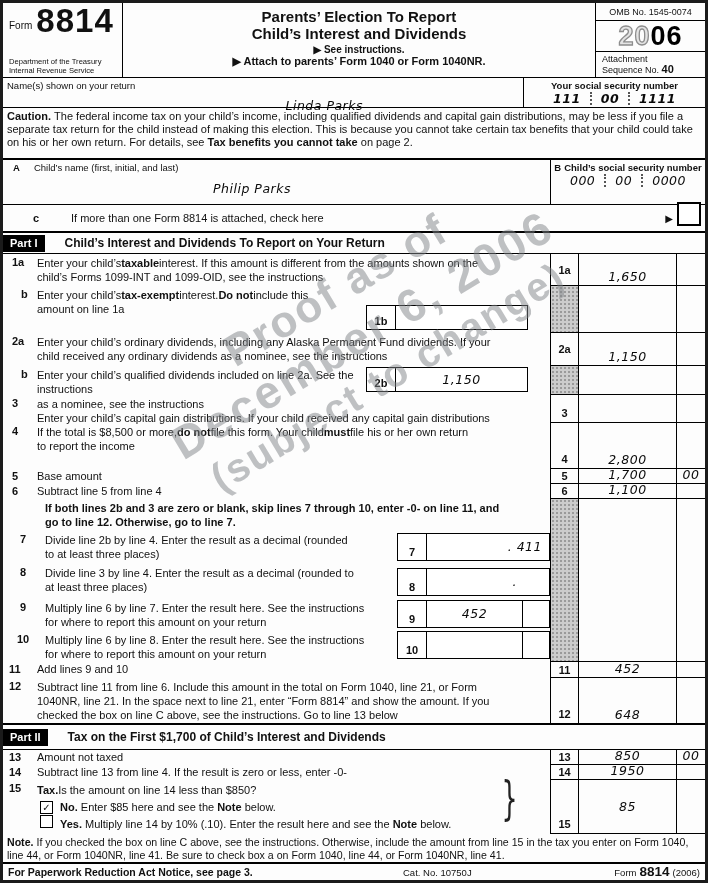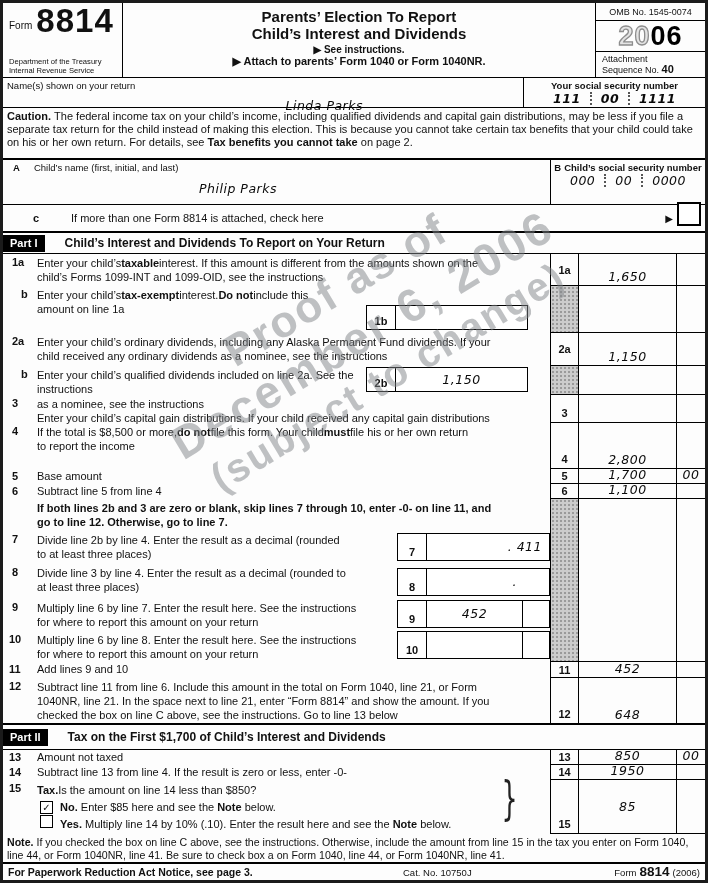--- a/index.html
+++ b/index.html
@@ -36,21 +36,21 @@
   .ssnsep { width:0; height:13px; border-left:2px dotted #555; }
   .hand { font-family:"DejaVu Sans", sans-serif; font-style:italic; font-size:12.5px; letter-spacing:0.5px; color:#0a0a0a; }
 
   
   .caution { height:52px; border-bottom:2px solid #000; font-size:11px; line-height:12.9px; padding:2px 4px 0 4px; }
 
   
   .abrow { height:45px; display:flex; border-bottom:1px solid #000; }
   .ab-left { flex:1; position:relative; font-size:9.5px; padding:2px 0 0 4px; }
   .ab-left .a { font-weight:bold; padding-right:14px; padding-left:6px; }
-  .ab-val { position:absolute; top:21px; left:110px; width:250px; text-align:center; }
+  .ab-val { position:absolute; top:21px; left:124px; width:250px; text-align:center; }
   .ab-right { width:155px; border-left:1px solid #000; font-size:9.5px; text-align:center; padding-top:2px; }
   .ab-right .b { font-weight:bold; padding-right:3px; }
   .ab-right .blab { font-weight:bold; }
 
   
   .crow { height:26px; display:flex; align-items:center; font-size:11px; padding:0 4px 0 30px; position:relative; }
   .crow .cnum { font-weight:bold; width:38px; }
   .arrow { font-size:10px; padding:0 4px; }
   .bigcheck { width:24px; height:24px; border:2px solid #000; background:#fff; position:relative; top:-4px; }
 
@@ -88,21 +88,21 @@
   .b1 { right:22px; width:162px; height:25px; }
   .b2 { right:0px; width:153px; height:28px; }
 
   
   .group { display:flex; }
   .gleft { flex:1; }
   .gright { width:155px; display:flex; }
   .gright .c1 { width:28px; border-left:1px solid #000; border-bottom:1px solid #000; }
   .gright .c2 { width:98px; border-left:1px solid #000; border-bottom:1px solid #000; }
   .gright .c3 { width:29px; border-left:1px solid #000; border-bottom:1px solid #000; }
-  .grow { display:flex; }
+  .grow { display:flex;padding-left:8px; }
 
   
   .cb { display:inline-block; width:13px; height:13px; border:1.5px solid #000; font-size:10px; line-height:11px; text-align:center; vertical-align:-2px; margin:0 7px 0 3px; background:#fff; }
   .brace { position:absolute; right:26px; top:10px; font-size:46px; font-weight:normal; transform:scaleX(0.55); color:#222; font-family:"DejaVu Sans", sans-serif; }
   .bracedots { position:absolute; right:2px; bottom:20px; width:20px; height:10px; background-image:radial-gradient(circle,#222 1.1px,transparent 1.45px); background-size:11px 10px; background-position:1px 6px; background-repeat:repeat-x; }
 
   
   .noterow { height:28px; font-size:10.6px; line-height:13px; padding:2px 3px 0 4px; }
   .footer { height:18px; border-top:2px solid #000; display:flex; align-items:center; font-size:10.5px; padding:0 5px; position:relative; }
   .f-left { font-weight:bold; }

